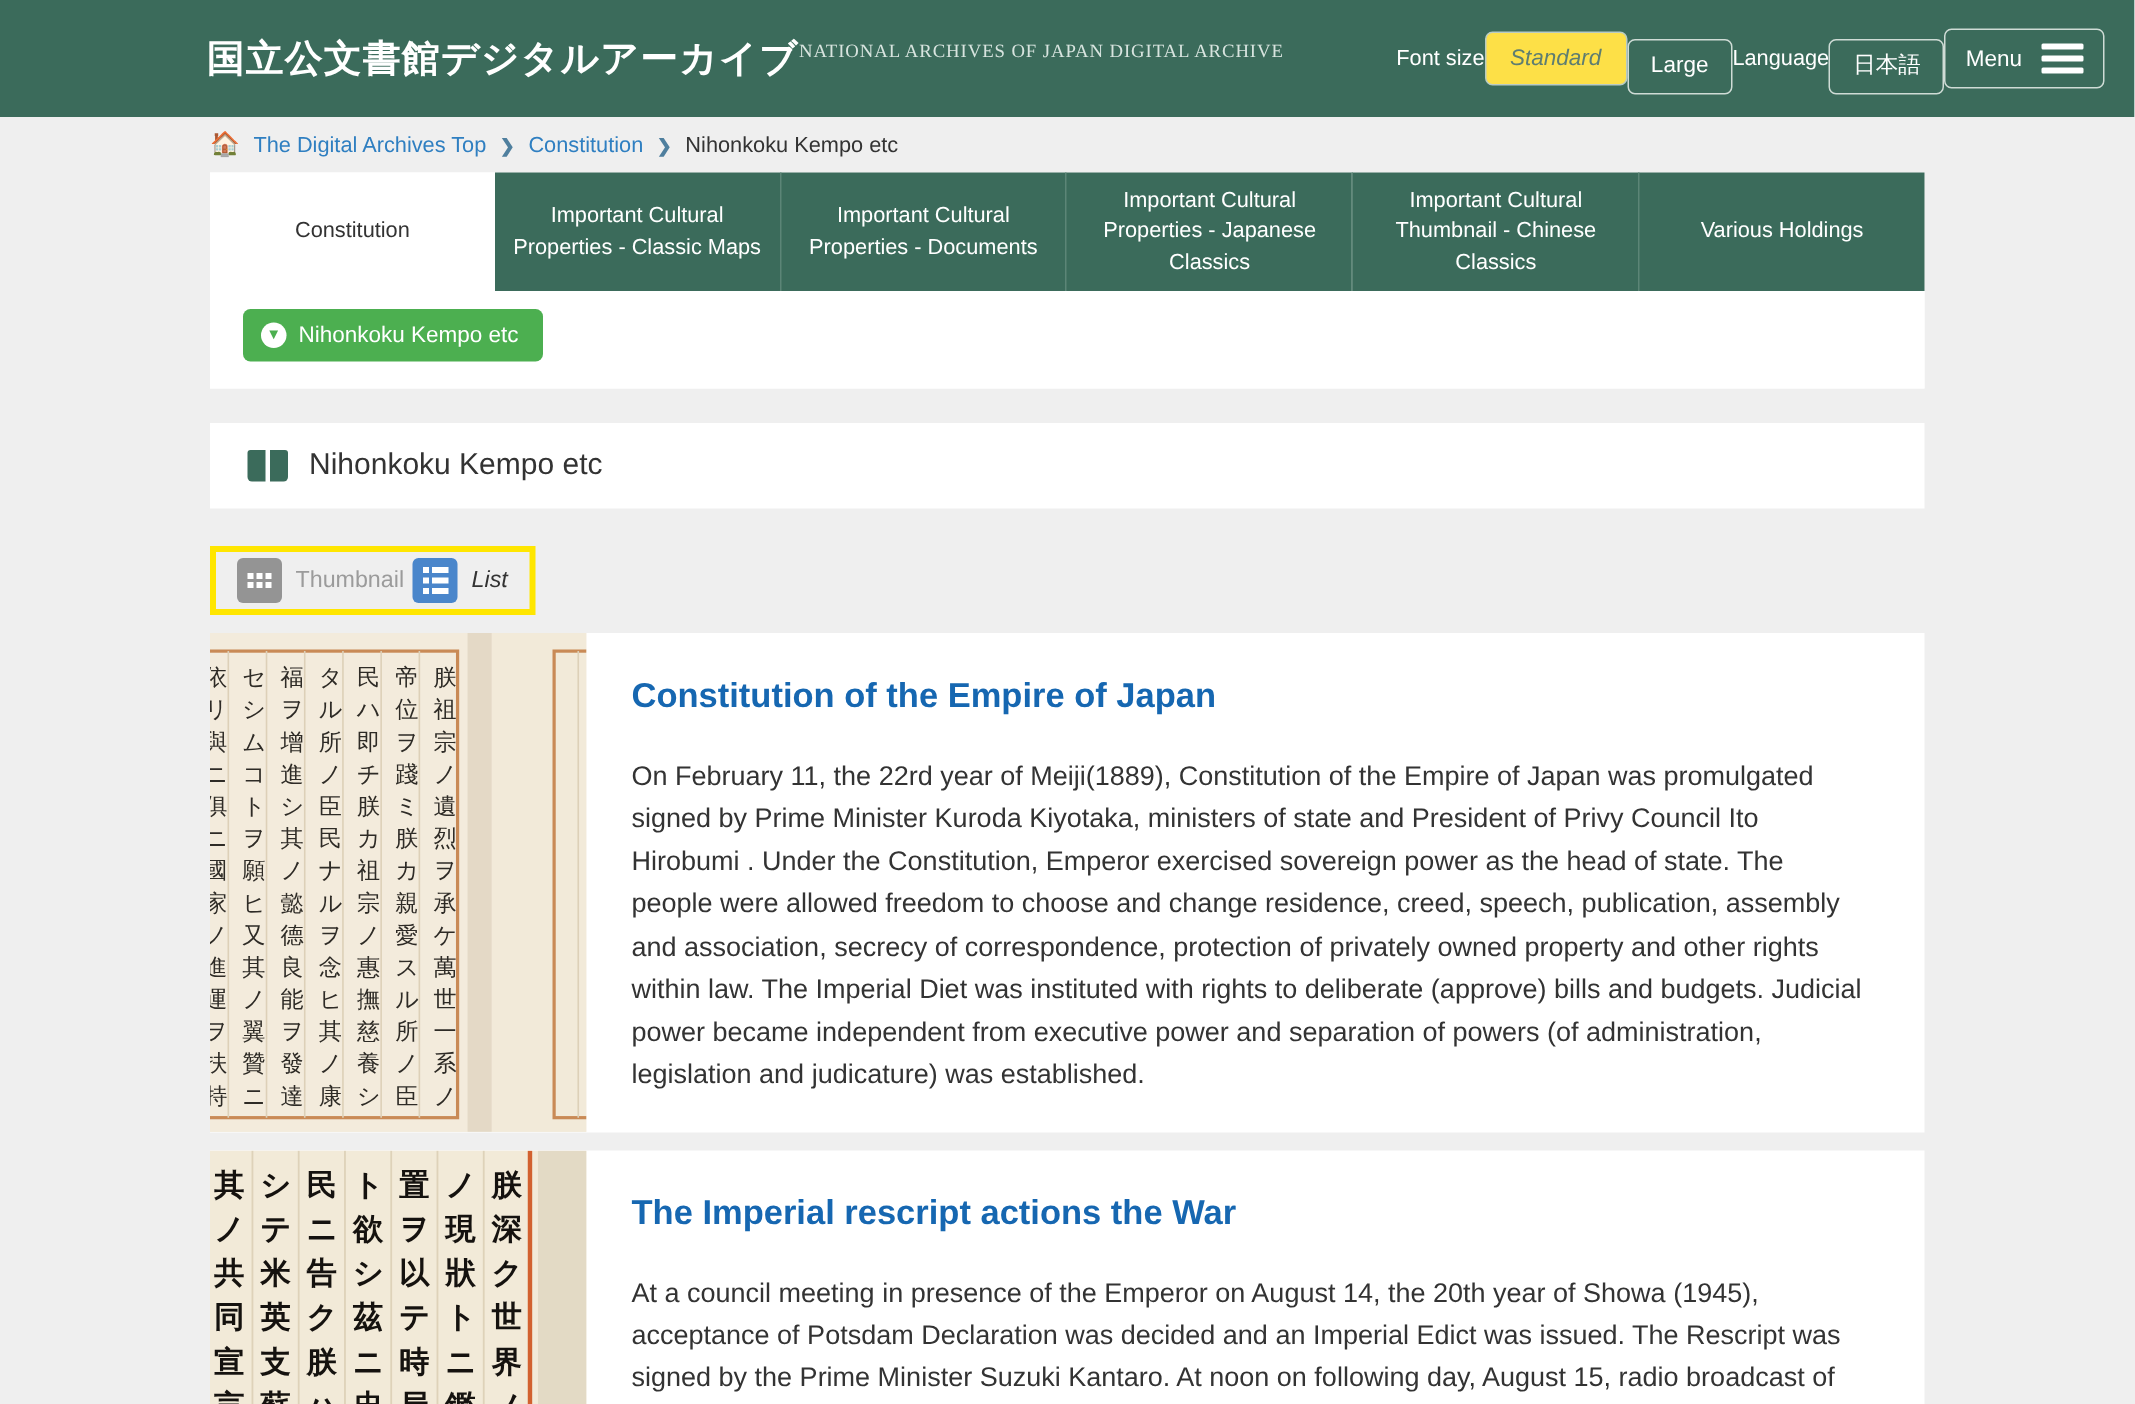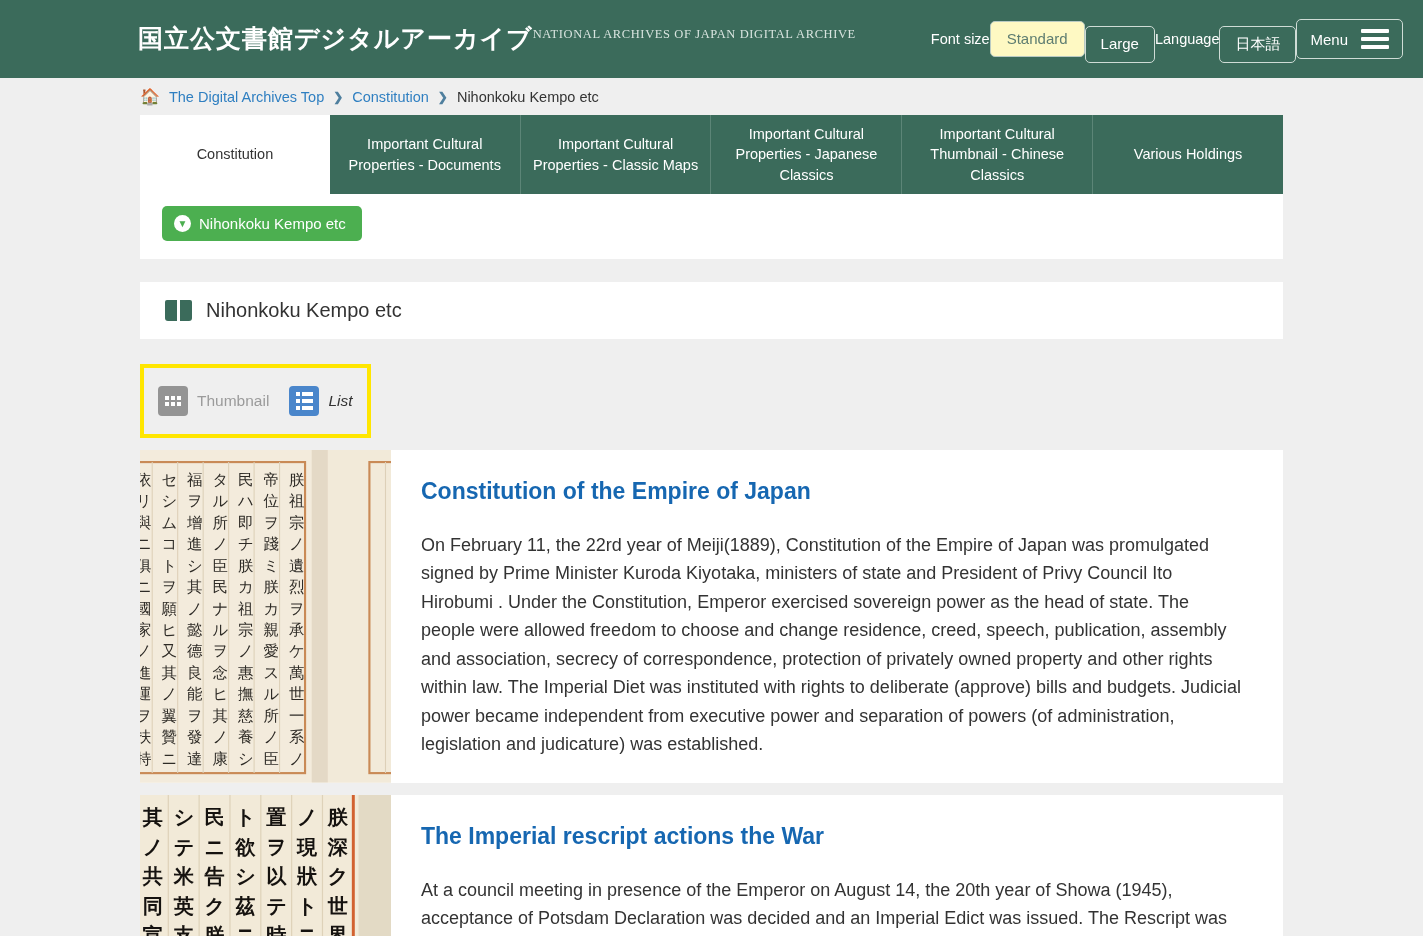--- a/index.html
+++ b/index.html
@@ -46,27 +46,28 @@
     border: 1px solid #cfdcd6;
     border-radius: 5px;
     color: #ffffff;
     font-size: 15px;
     padding: 9px 15px;
     background: transparent;
     line-height: 1.1;
     margin-top: 11px;
   }
   .btn-filled {
-    background: #fef9c3;
+    background: #fde047;
     border: 1px solid #b9cbc3;
     border-radius: 5px;
     color: #5e7d71;
     font-size: 15px;
     padding: 9px 16px;
     line-height: 1.1;
+    font-style: italic;
   }
   .btn-menu {
     display: flex; align-items: center; gap: 13px;
     border: 1px solid #cfdcd6; border-radius: 5px;
     padding: 9px 13px; color: #fff; font-size: 15px;
   }
   .hamburger { display: flex; flex-direction: column; gap: 4px; }
   .hamburger span { display: block; width: 28px; height: 4px; background: #fff; border-radius: 1px; }
 
   
@@ -130,22 +131,22 @@
   }
   .book-icon i.l { left: 0; border-radius: 2px 0 0 3px; }
   .book-icon i.r { right: 0; border-radius: 0 2px 3px 0; }
   .section-title { font-size: 20px; color: #333; }
 
   
   .toggle-outer {
     margin-top: 25px;
     border: 4px solid #ffe600;
     display: inline-flex; align-items: center;
-    padding: 18px 14px;
-    gap: 20px;
+    padding: 4px 14px;
+    gap: 6px;
   }
   .toggle-item { display: flex; align-items: center; gap: 9px; font-size: 15.5px; }
   .toggle-item.off { color: #9b9b9b; }
   .toggle-item.on { color: #333; font-style: italic; }
   .sq-icon {
     width: 30px; height: 30px; border-radius: 4px;
     display: flex; align-items: center; justify-content: center;
   }
   .sq-icon.gray { background: #949494; }
   .sq-icon.blue { background: #4a86cb; }
@@ -206,22 +207,22 @@
   <span class="crumb-sep">❯</span>
   <span class="crumb-current">Nihonkoku Kempo etc</span>
 </div>
 
 <div class="wrap">
 
   
   <div class="tabs-card">
     <div class="tabs">
       <div class="tab active">Constitution</div>
+      <div class="tab">Important Cultural Properties - Classic Maps</div>
       <div class="tab">Important Cultural Properties - Documents</div>
-      <div class="tab">Important Cultural Properties - Classic Maps</div>
       <div class="tab">Important Cultural Properties - Japanese Classics</div>
       <div class="tab">Important Cultural Thumbnail - Chinese Classics</div>
       <div class="tab">Various Holdings</div>
     </div>
     <div class="subbar">
       <div class="pill">
         <span class="circle-chevron">▼</span>
         <span>Nihonkoku Kempo etc</span>
       </div>
     </div>

